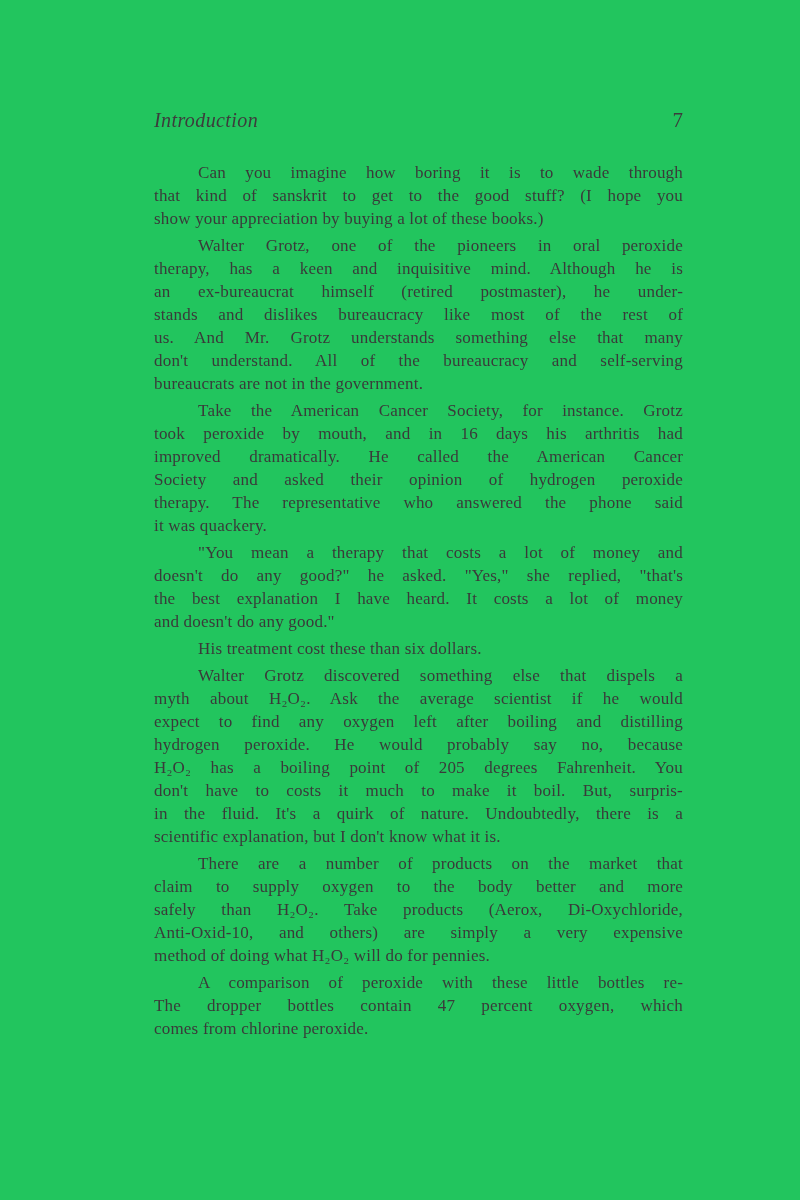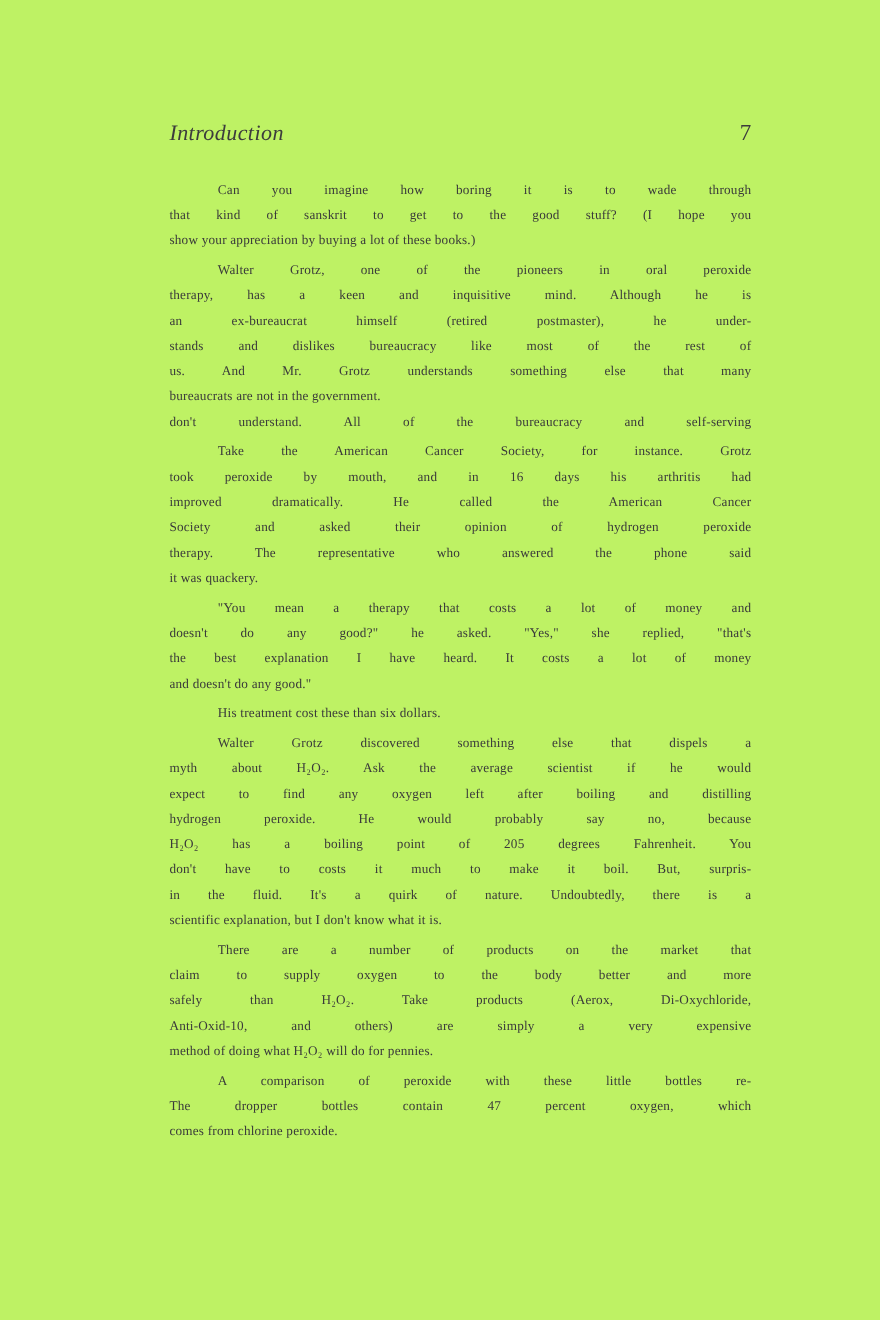--- a/index.html
+++ b/index.html
@@ -4,21 +4,21 @@
 <style>
   html, body { margin: 0; padding: 0; }
   body {
     width: 800px; height: 1200px;
     background: #ffffff;
     font-family: "Liberation Serif", "DejaVu Serif", serif;
   }
   .page {
     position: relative;
     width: 800px; height: 1200px;
-    background: #bef264;
+    background: #22c55e;
     overflow: hidden;
   }
   .content {
     position: absolute;
     left: 154px; top: 108px;
     width: 529px;
   }
   .header {
     display: flex;
     justify-content: space-between;
@@ -30,21 +30,21 @@
     color: #3c3c3c;
     letter-spacing: 0.4px;
   }
   .page-num {
     font-size: 21px;
     color: #3c3c3c;
   }
   .body-text {
     margin-top: 28px;
     color: #3a3a3a;
-    font-size: 12px;
+    font-size: 17px;
     line-height: 23px;
     letter-spacing: 0.2px;
   }
   .para { margin: 0 0 4px 0; }
   .para:last-child { margin-bottom: 0; }
   .line {
     text-align: justify;
     text-align-last: justify;
   }
   .line.last {
@@ -67,22 +67,22 @@
           <div class="line">Can you imagine how boring it is to wade through</div>
           <div class="line">that kind of sanskrit to get to the good stuff? (I hope you</div>
           <div class="line last">show your appreciation by buying a lot of these books.)</div>
         </div>
         <div class="para">
           <div class="line">Walter Grotz, one of the pioneers in oral peroxide</div>
           <div class="line">therapy, has a keen and inquisitive mind. Although he is</div>
           <div class="line">an ex-bureaucrat himself (retired postmaster), he under-</div>
           <div class="line">stands and dislikes bureaucracy like most of the rest of</div>
           <div class="line">us. And Mr. Grotz understands something else that many</div>
+          <div class="line">don't understand. All of the bureaucracy and self-serving</div>
           <div class="line last">bureaucrats are not in the government.</div>
-          <div class="line">don't understand. All of the bureaucracy and self-serving</div>
         </div>
         <div class="para">
           <div class="line">Take the American Cancer Society, for instance. Grotz</div>
           <div class="line">took peroxide by mouth, and in 16 days his arthritis had</div>
           <div class="line">improved dramatically. He called the American Cancer</div>
           <div class="line">Society and asked their opinion of hydrogen peroxide</div>
           <div class="line">therapy. The representative who answered the phone said</div>
           <div class="line last">it was quackery.</div>
         </div>
         <div class="para">

